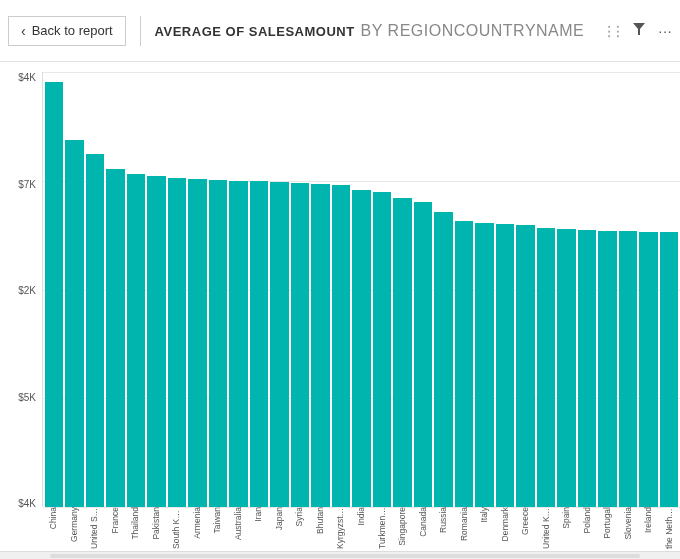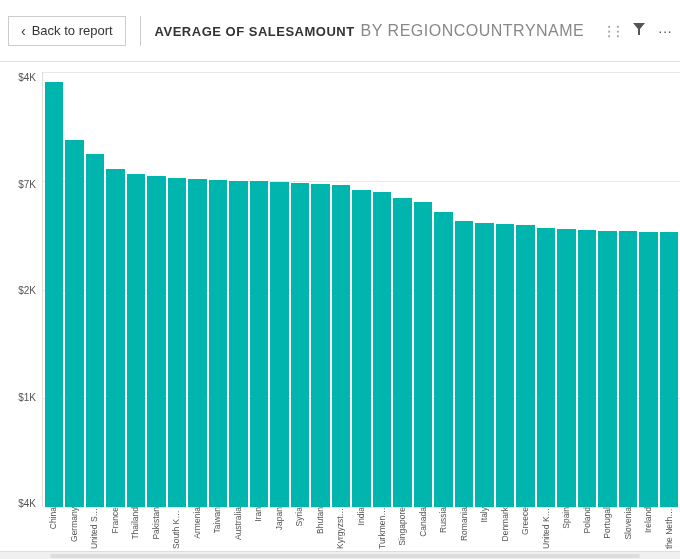--- a/index.html
+++ b/index.html
@@ -229,21 +229,21 @@
   </div>
 </div>
 
 <div class="chart-area">
 
   <div class="y-axis">
 
   <div class="y-label">$4K</div>
       <div class="y-label">$7K</div>
       <div class="y-label">$2K</div>
-      <div class="y-label">$1K</div>
+      <div class="y-label">$5K</div>
       <div class="y-label">$4K</div>
     </div>
 
   <div class="bars-container">
     <div class="bars-and-grid">
 
       <div class="grid-line" style="top:0%"></div>
       <div class="grid-line" style="top:25%"></div>
       <div class="grid-line" style="top:50%"></div>
       <div class="grid-line" style="top:75%"></div>

